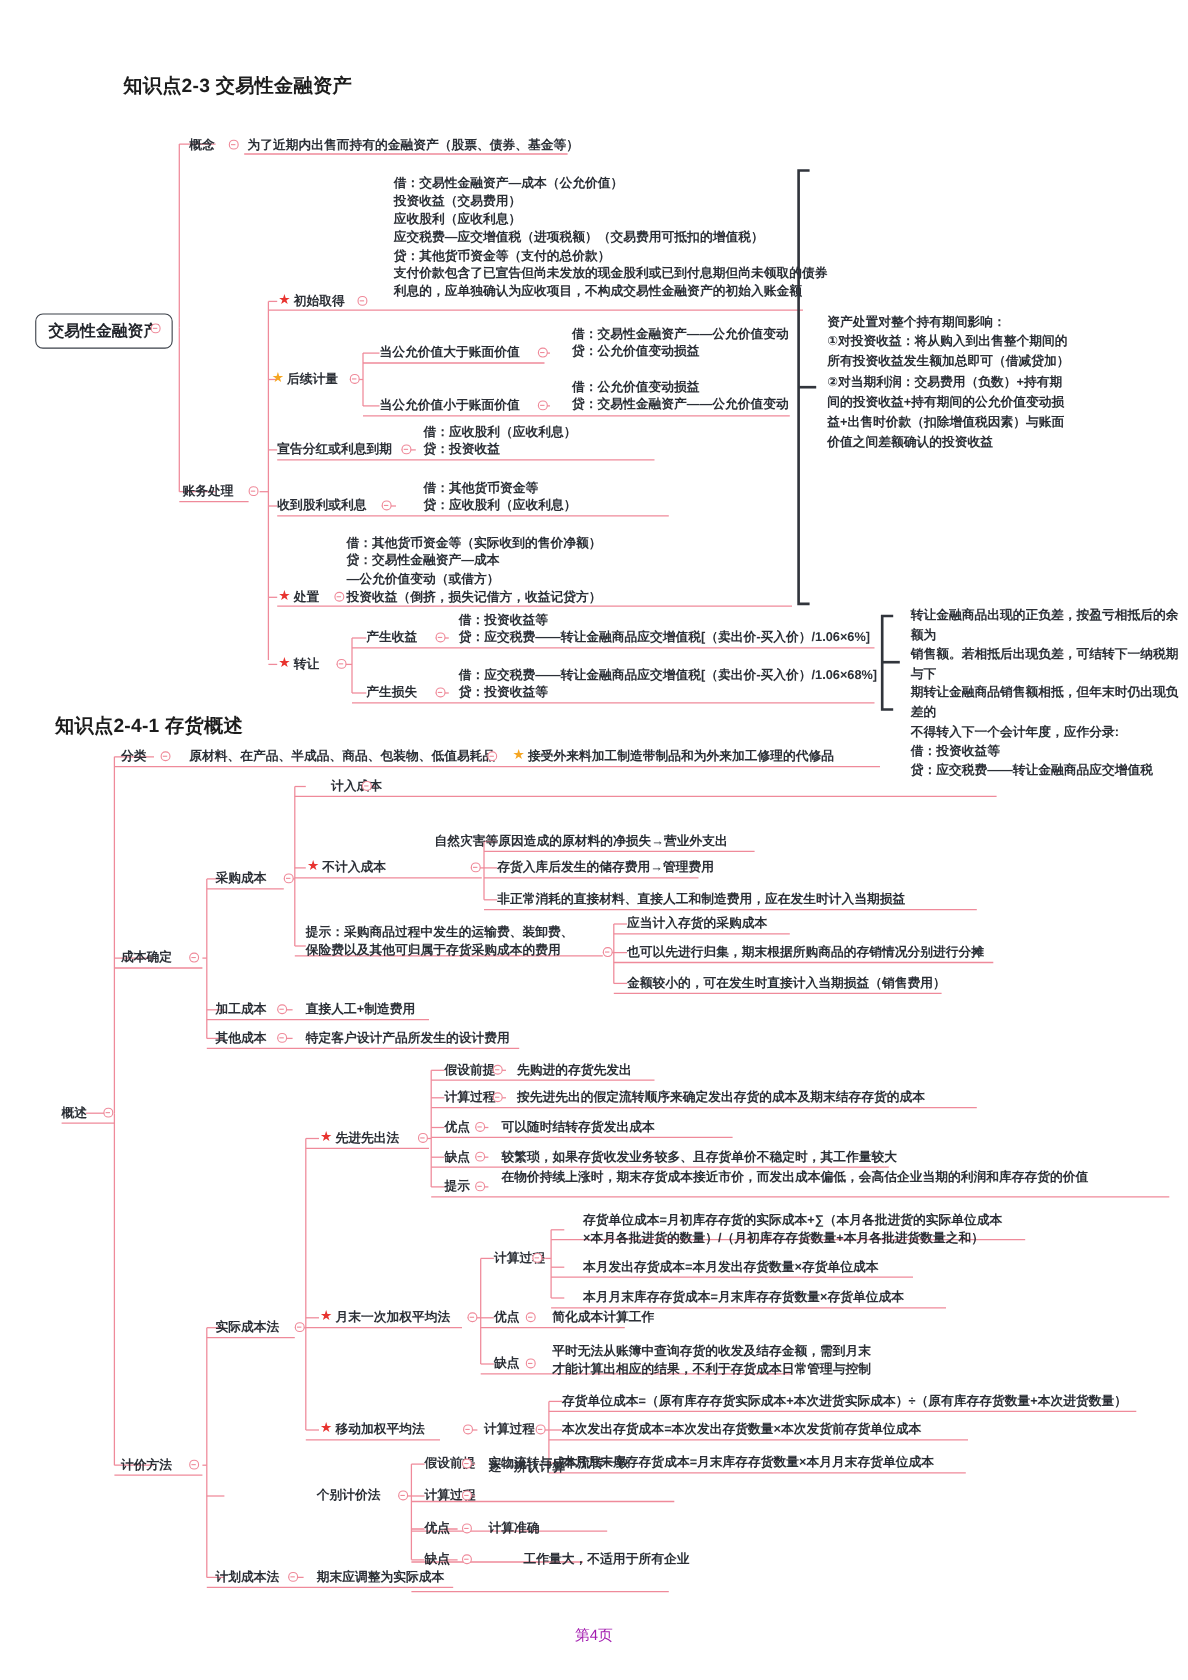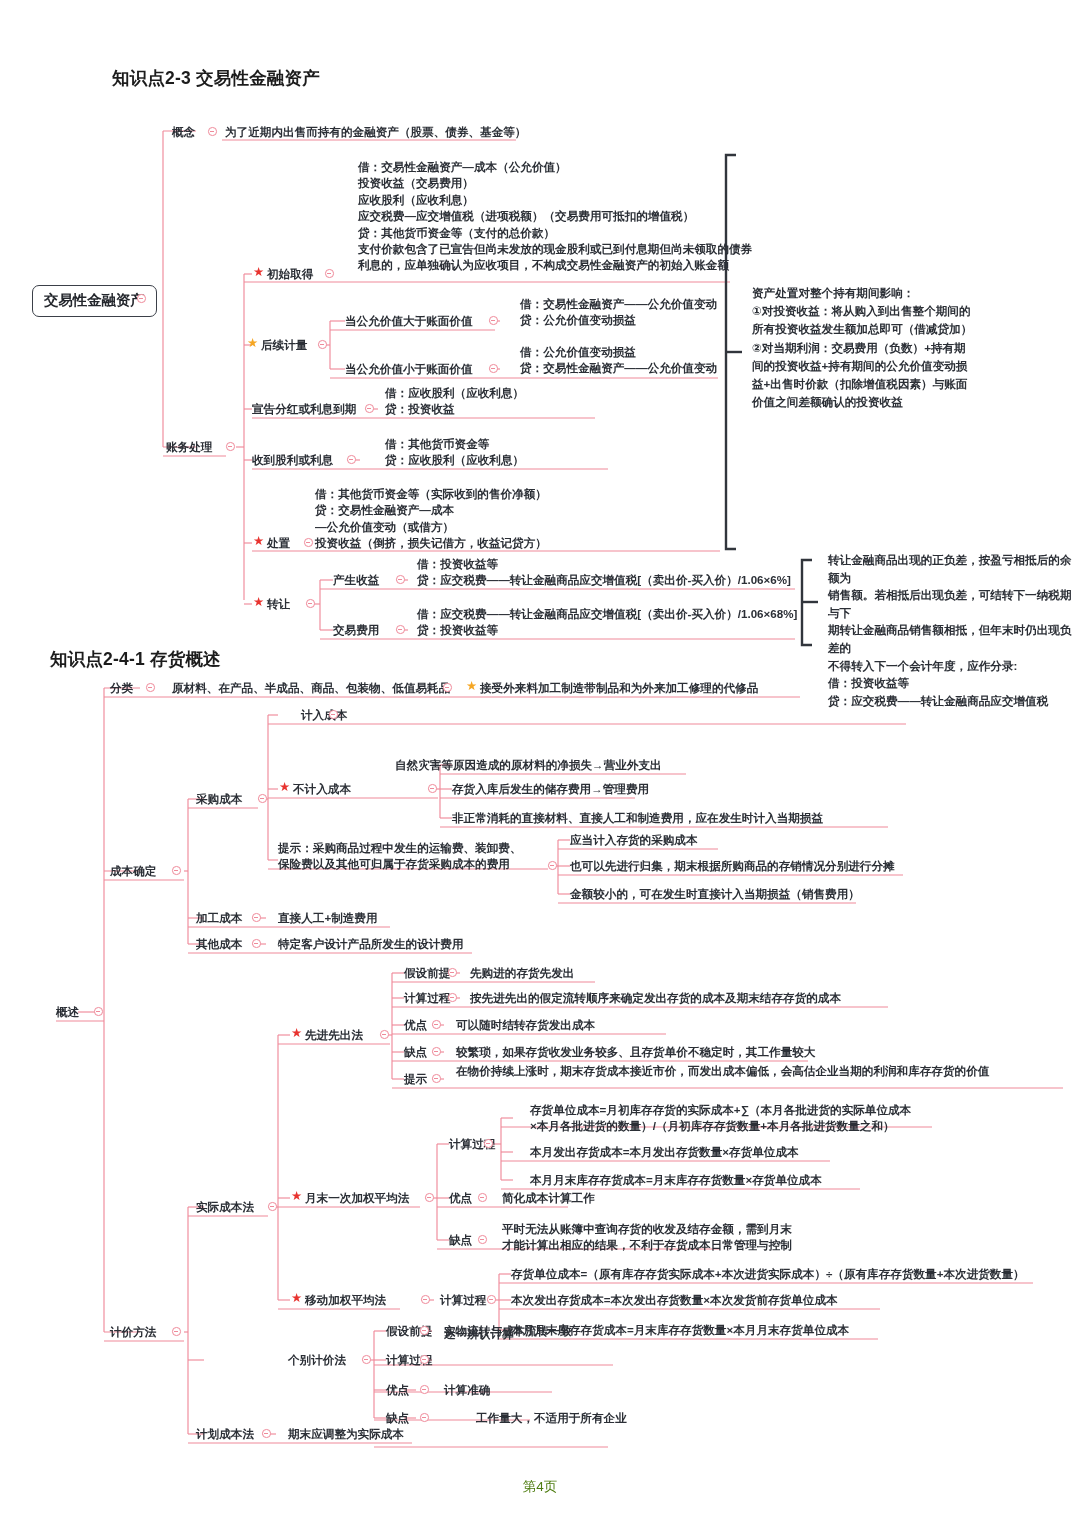--- a/index.html
+++ b/index.html
@@ -87,21 +87,21 @@
   }
   .star.gold { color: #f5a623; }
 
   
   .folio {
     position: absolute;
     left: 0; top: 1478px;
     width: 1080px;
     text-align: center;
     font-size: 13.5px;
-    color: #4d7c0f;
+    color: #a21caf;
   }
 </style>
 </head>
 <body>
 
 <div class="page">
 
   <div class="heading" id="h1">知识点2-3 交易性金融资产</div>
   <div class="heading" id="h2">知识点2-4-1 存货概述</div>
 
@@ -357,21 +357,21 @@
 
   <span class="star" style="left:253px; top:596px;">★</span>
   <div class="node" style="left:267px; top:596px;">转让</div>
   <div class="dot" style="left:306px; top:599px;"></div>
 
   <div class="node" style="left:333px; top:572px;">产生收益</div>
   <div class="dot" style="left:396px; top:575px;"></div>
   <div class="node ml" style="left:417px; top:556px;">借：投资收益等
 贷：应交税费——转让金融商品应交增值税[（卖出价-买入价）/1.06×6%]</div>
 
-  <div class="node" style="left:333px; top:622px;">交易费用</div>
+  <div class="node" style="left:333px; top:622px;">产生损失</div>
   <div class="dot" style="left:396px; top:625px;"></div>
   <div class="node ml" style="left:417px; top:606px;">借：应交税费——转让金融商品应交增值税[（卖出价-买入价）/1.06×68%]
 贷：投资收益等</div>
 
   <div class="node ml" style="left:752px; top:284px; line-height:18.2px;">资产处置对整个持有期间影响：
 ①对投资收益：将从购入到出售整个期间的
 所有投资收益发生额加总即可（借减贷加）
 ②对当期利润：交易费用（负数）+持有期
 间的投资收益+持有期间的公允价值变动损
 益+出售时价款（扣除增值税因素）与账面

